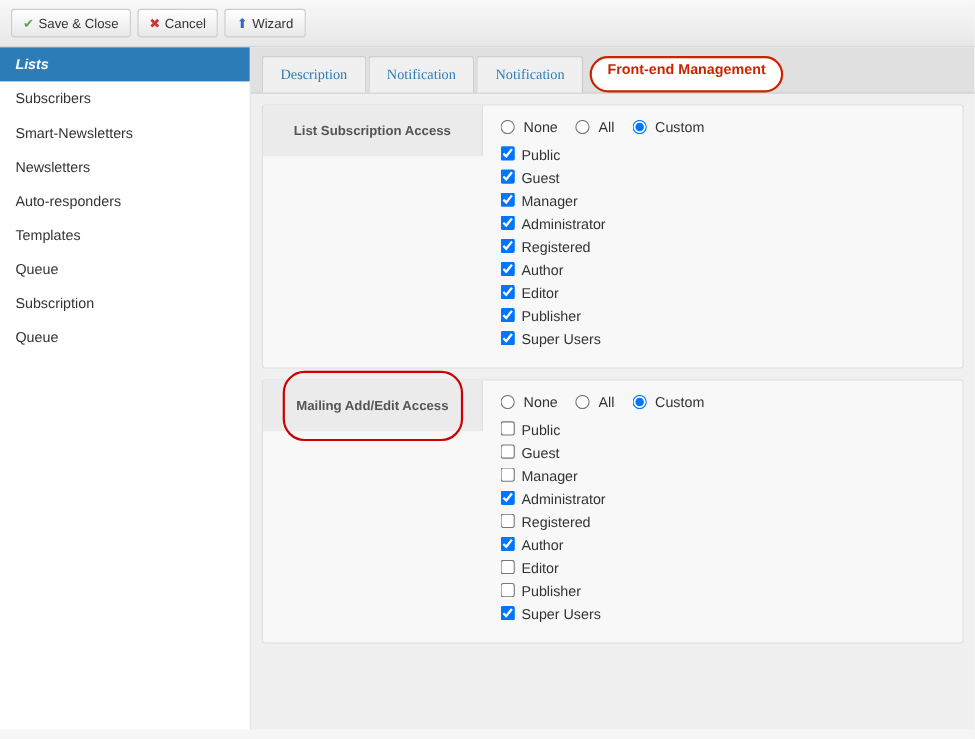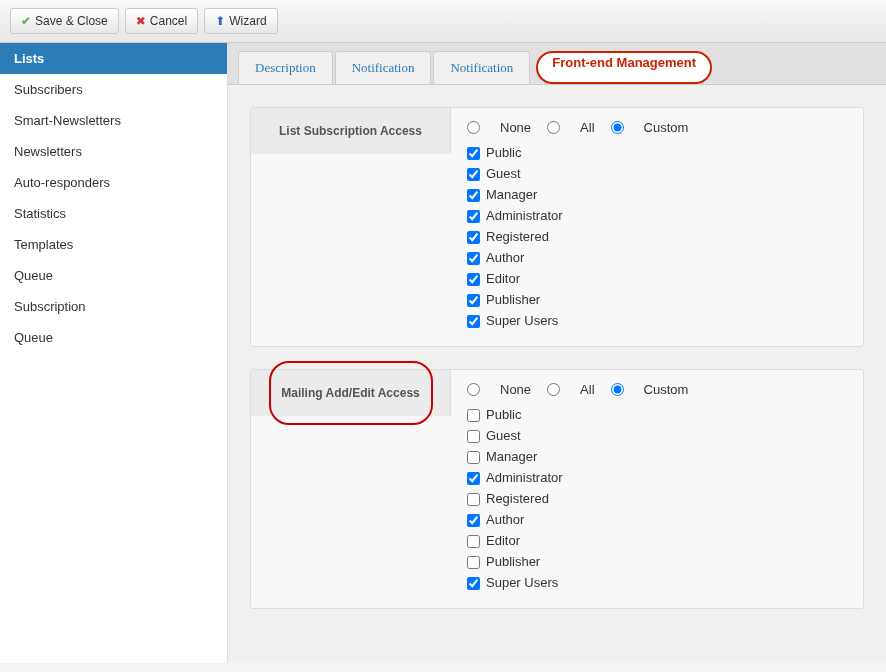--- a/index.html
+++ b/index.html
@@ -50,20 +50,21 @@
       padding: 8px 14px;
       cursor: pointer;
       color: #333;
       font-size: 13px;
       border-bottom: none;
     }
     .sidebar-item.active {
       background: #2c7cb8;
       color: #fff;
       font-weight: bold;
+      font-style: italic;
     }
 
     
     .content {
       flex: 1;
       background: #f0f0f0;
       overflow-y: auto;
       padding: 0;
     }
 
@@ -85,21 +86,21 @@
       background: #f0f0f0;
       margin-right: 2px;
       border-radius: 3px 3px 0 0;
       font-family: Liberation Serif, serif;
     }
 
     
     .section-panel {
       background: #f8f8f8;
       border: 1px solid #ddd;
-      margin: 22px;
+      margin: 10px;
       border-radius: 3px;
     }
 
     .section-row {
       display: flex;
       align-items: flex-start;
     }
 
     .section-label {
       width: 200px;
@@ -141,28 +142,28 @@
     .radio-row {
       display: flex;
       gap: 16px;
       margin-bottom: 10px;
       align-items: center;
     }
 
     .radio-option {
       display: flex;
       align-items: center;
-      gap: 20px;
+      gap: 8px;
       font-size: 13px;
       cursor: pointer;
     }
 
     .checkbox-row {
       display: flex;
-      align-items: flex-end;
+      align-items: flex-start;
       gap: 6px;
       margin-bottom: 6px;
       font-size: 13px;
     }
 
     input[type="radio"] { cursor: pointer; }
     input[type="checkbox"] { cursor: pointer; }
 
     .tab-active-outlined-wrapper {
       border: 2px solid #cc2200;
@@ -206,23 +207,20 @@
     <div class="sidebar-item">
       <span>Smart-Newsletters</span>
     </div>
     <div class="sidebar-item">
       <span>Newsletters</span>
     </div>
     <div class="sidebar-item">
       <span>Auto-responders</span>
     </div>
     <div class="sidebar-item">
-      <span>Statistics</span>
-    </div>
-    <div class="sidebar-item">
       <span>Templates</span>
     </div>
     <div class="sidebar-item">
       <span>Queue</span>
     </div>
     <div class="sidebar-item">
       <span>Subscription</span>
     </div>
     <div class="sidebar-item">
       <span>Queue</span>

